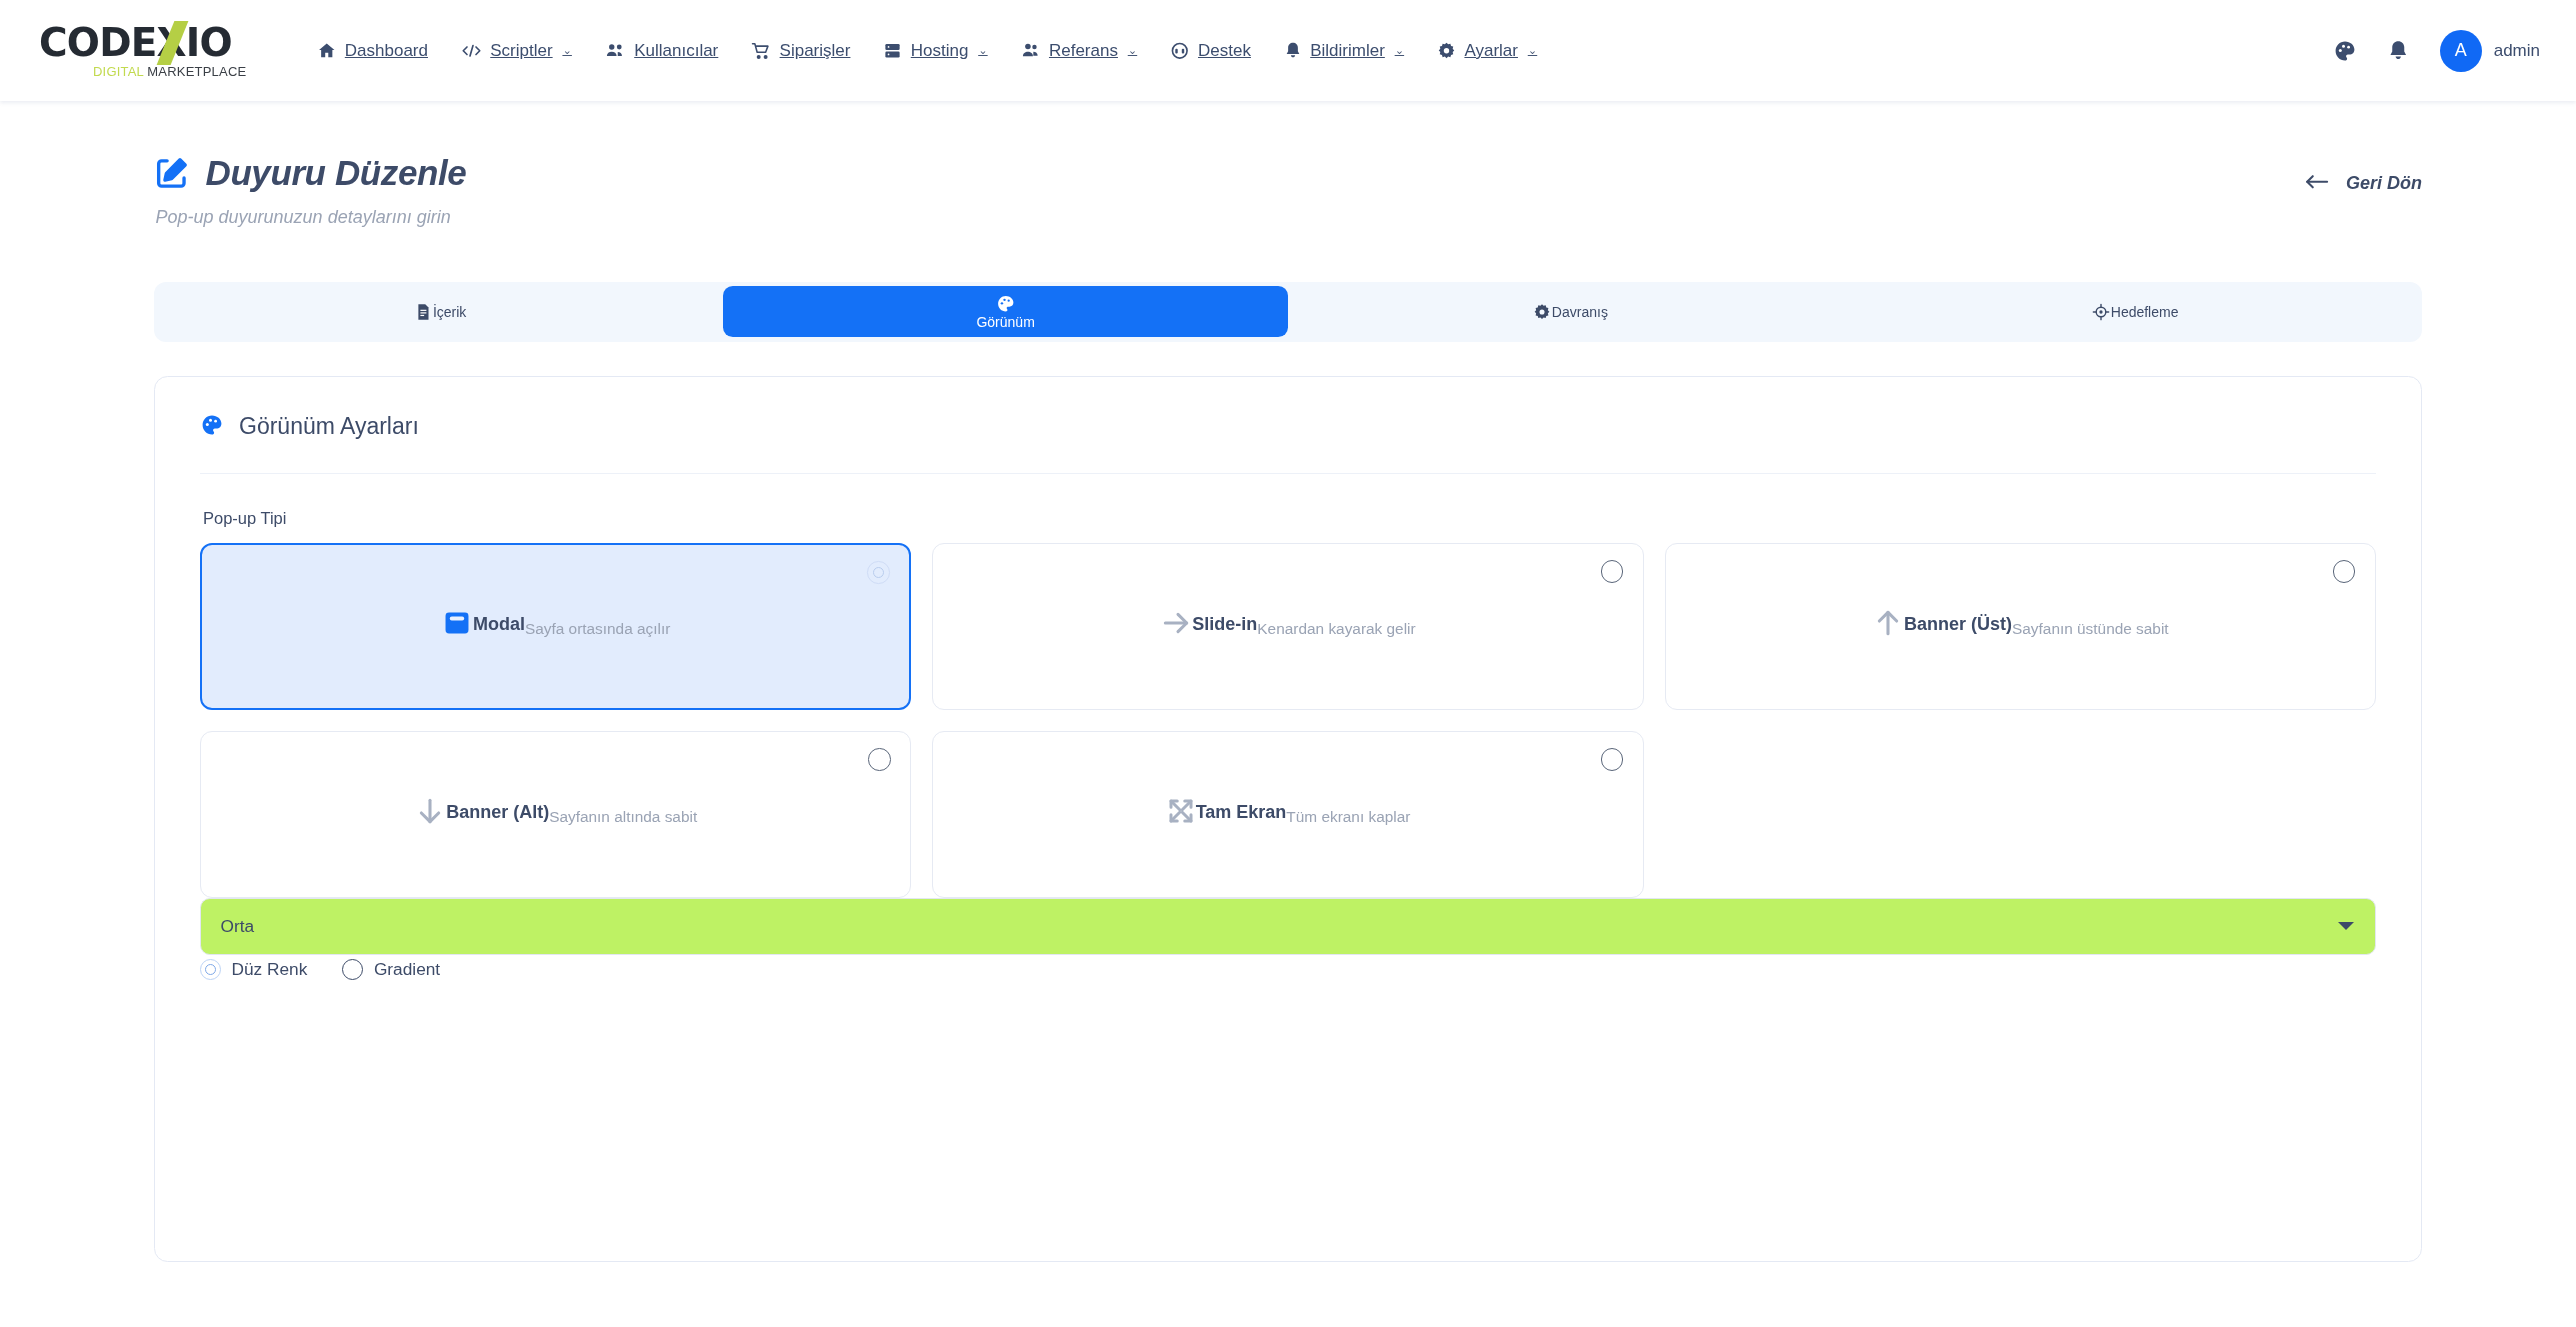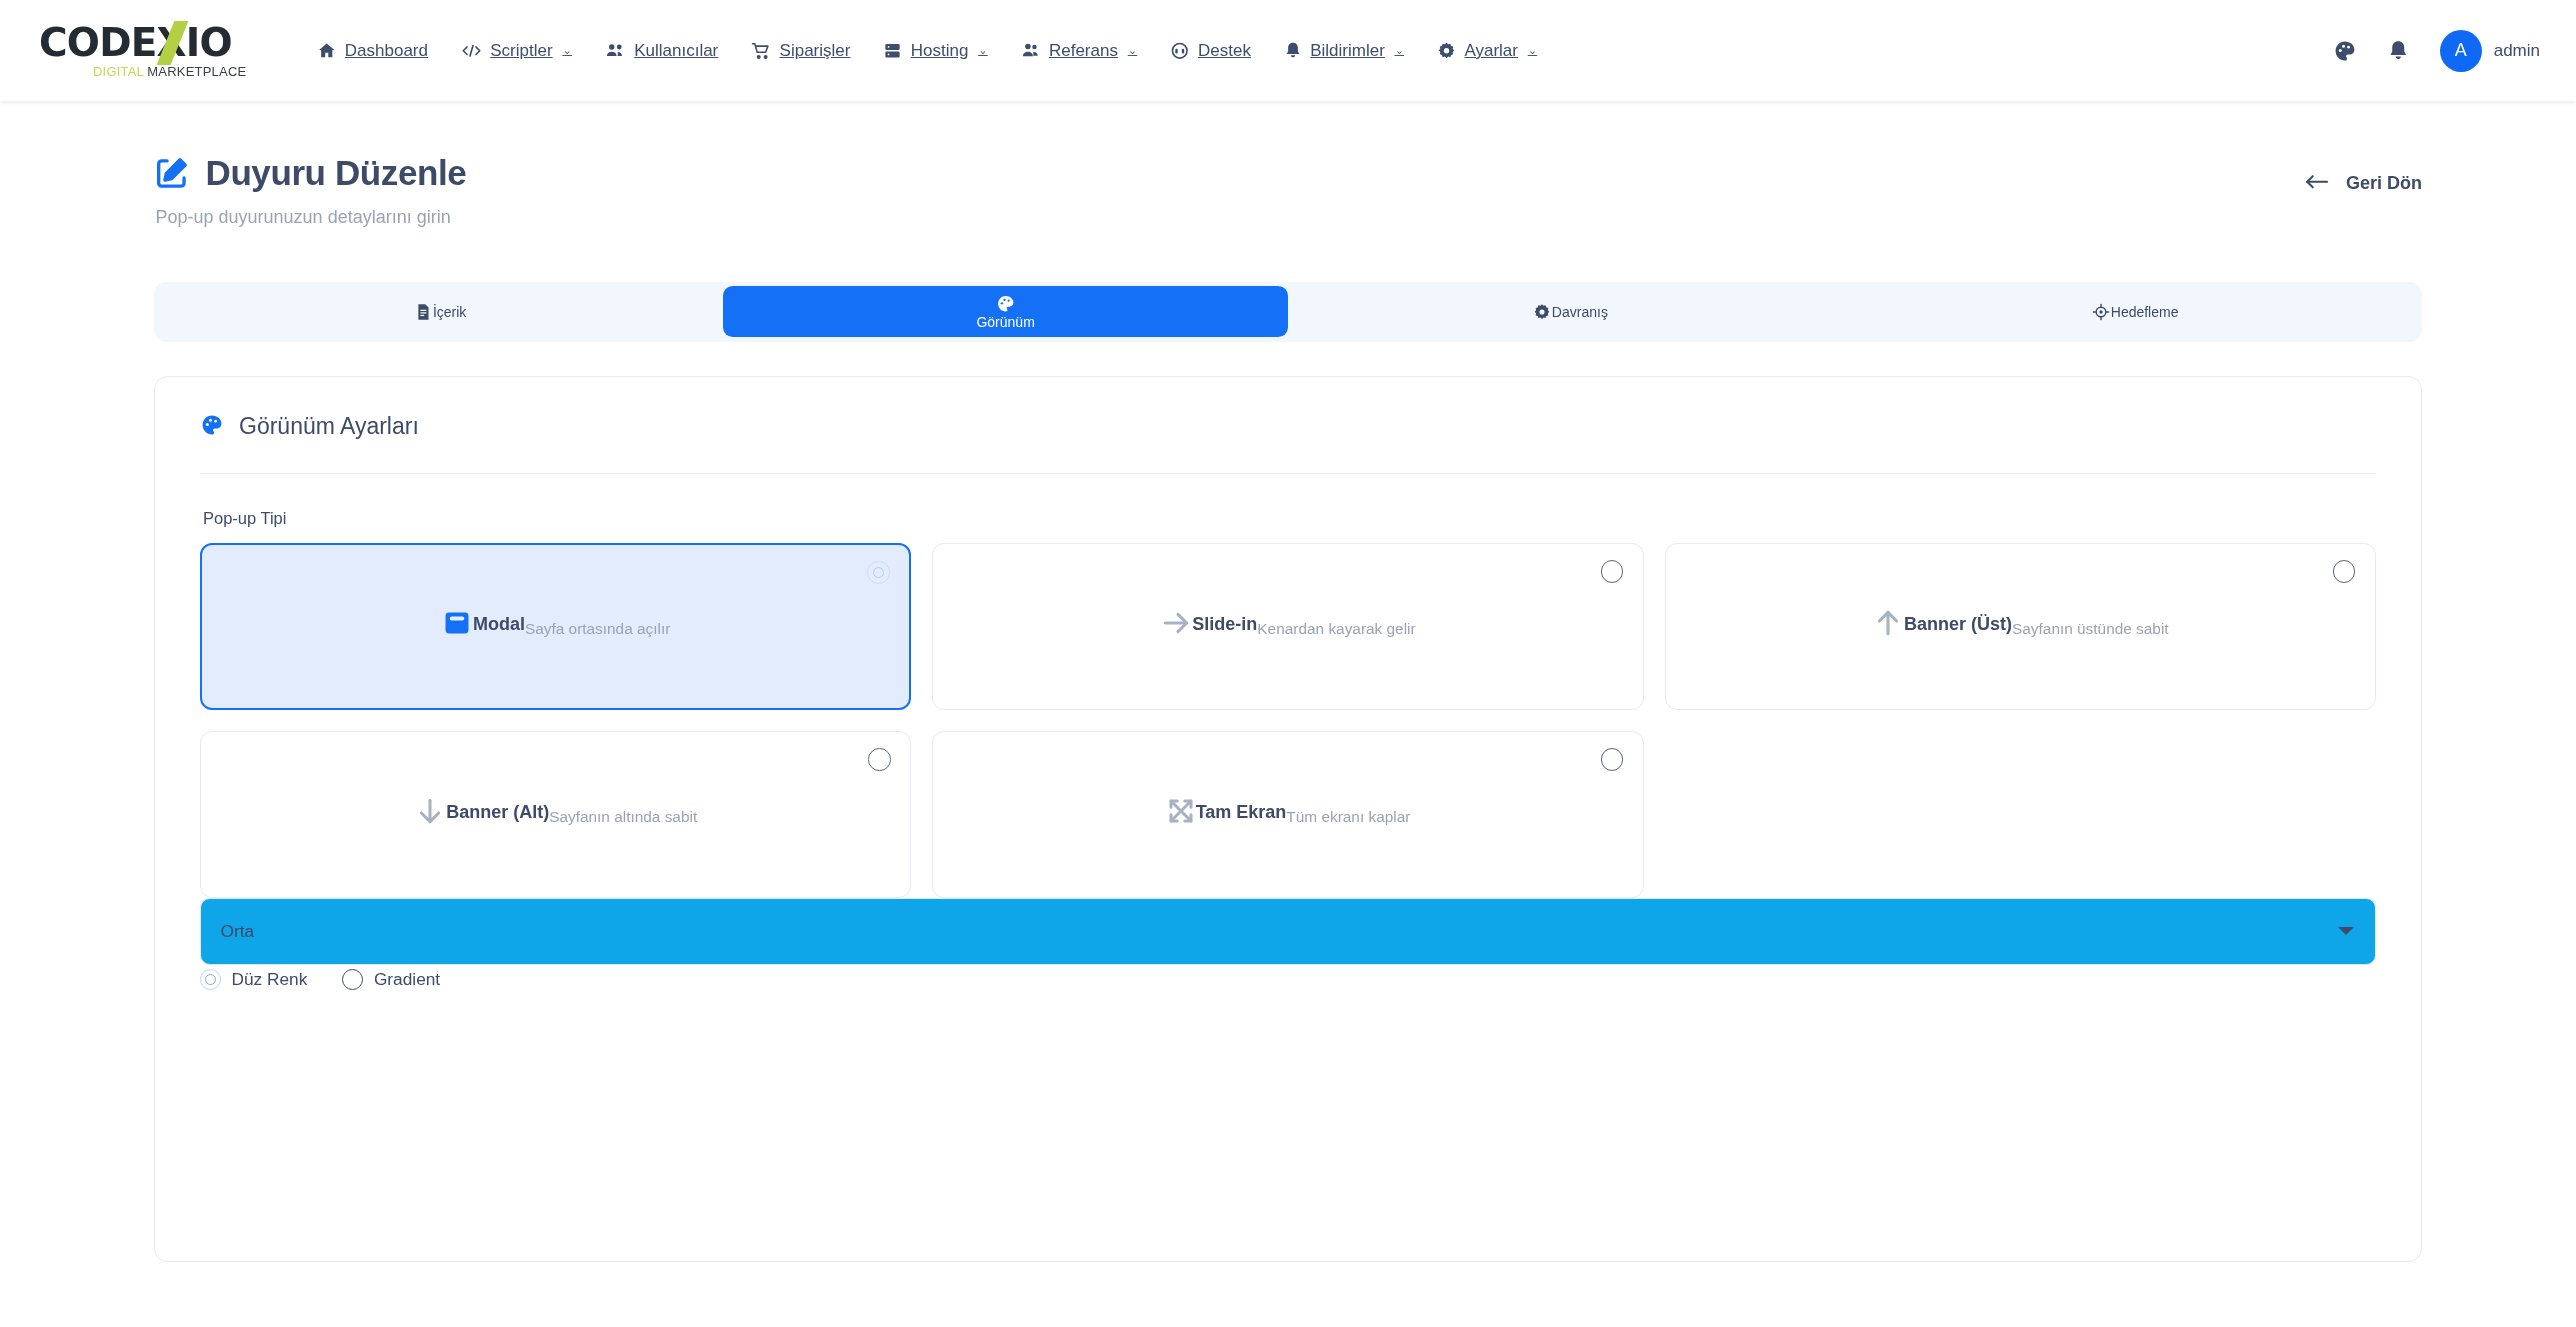--- a/index.html
+++ b/index.html
@@ -131,20 +131,21 @@
   .page {
     padding: 0 154px;
     position: relative;
   }
 
   .page-head {
     display: flex;
     align-items: flex-start;
     justify-content: space-between;
     padding-top: 54px;
+    font-style: italic;
   }
   .title-row { display: flex; align-items: center; gap: 16.5px; }
   .title-icon { display: flex; align-items: center; }
   .page-title {
     font-size: 35px;
     font-weight: 700;
     color: #3d4b68;
     letter-spacing: -0.4px;
     line-height: 1.05;
   }
@@ -282,24 +283,24 @@
     content: "";
     width: 9.8px; height: 9.8px;
     border-radius: 50%;
     border: 1.5px solid #b9cdee;
   }
 
   
   .select-wrap { position: relative; }
   select.pos-select {
     width: 100%;
-    height: 67px;
+    height: 57px;
     border: 0.8px solid #e2e7f1;
     border-radius: 9.8px;
-    background: #0ea5e9;
+    background: #bef264;
     font-family: "Liberation Sans", sans-serif;
     font-size: 17.3px;
     color: #3d4b68;
     padding: 0 19.5px;
     appearance: none;
     -webkit-appearance: none;
     cursor: pointer;
   }
   .select-caret {
     position: absolute;

